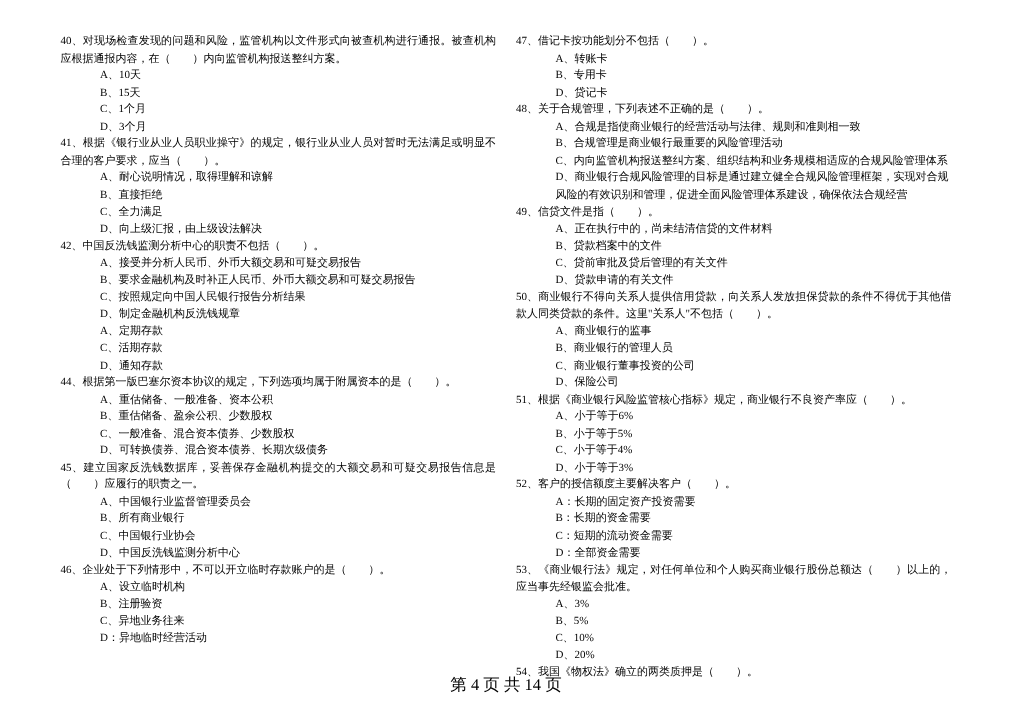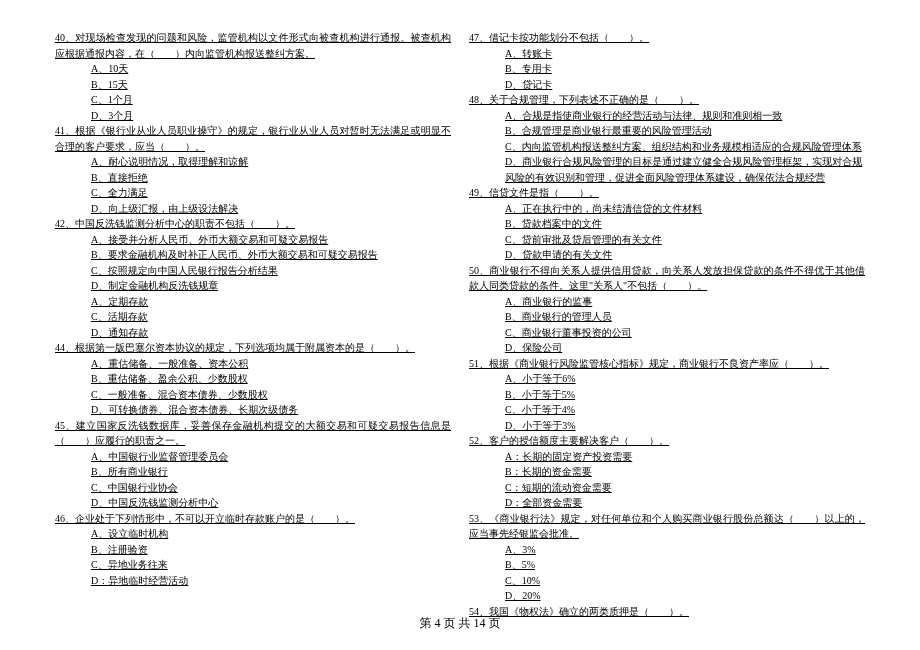--- a/index.html
+++ b/index.html
@@ -10,42 +10,41 @@
       font-family: "SimSun", "宋体", serif;
       font-size: 10px;
       color: #000;
       position: relative;
       padding: 30px 55px 30px 55px;
     }
     .columns {
       display: flex;
       gap: 18px;
       width: 100%;
-      text-decoration: underline;
     }
     .col {
       flex: 1;
       line-height: 1.55;
     }
     .q {
       margin-bottom: 0;
     }
     .q-text {
       text-align: justify;
     }
     .opt {
       padding-left: 36px;
     }
     .footer {
       position: absolute;
       bottom: 18px;
       left: 0;
       right: 0;
       text-align: center;
-      font-size: 12px;
+      font-size: 15px;
     }
   </style>
 </head>
 <body>
 
 <div class="columns">
   <div class="col">
 
     <div class="q">
       <div class="q-text">40、对现场检查发现的问题和风险，监管机构以文件形式向被查机构进行通报。被查机构应根据通报内容，在（　　）内向监管机构报送整纠方案。</div>

